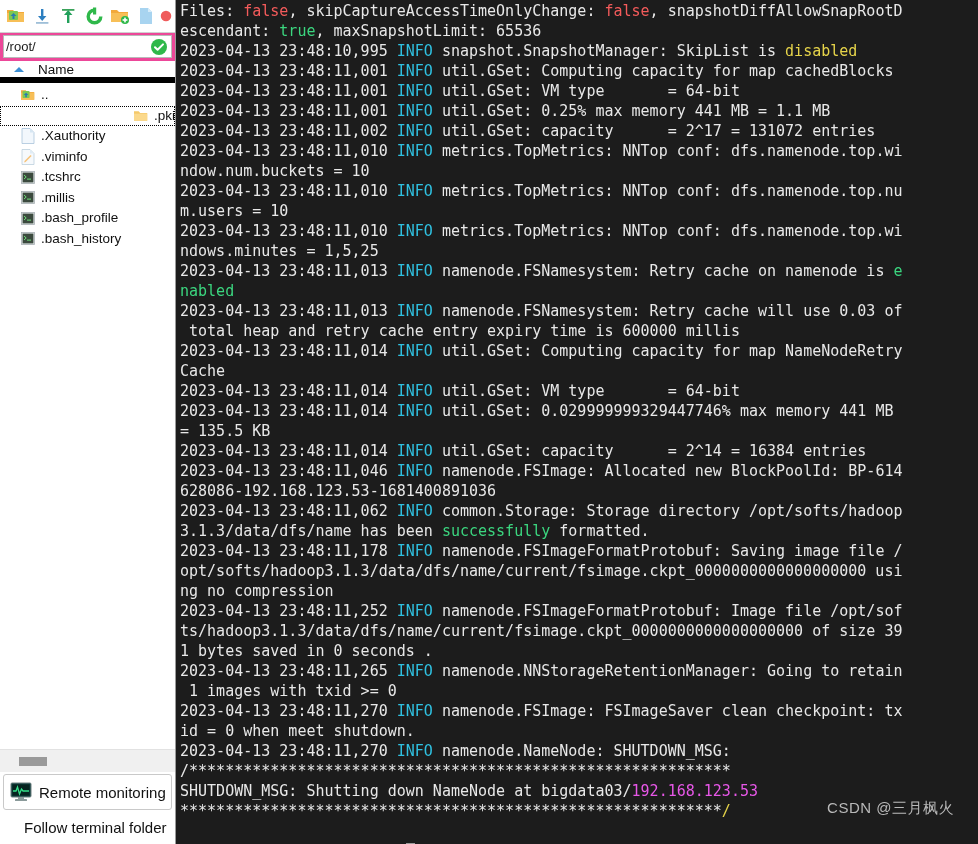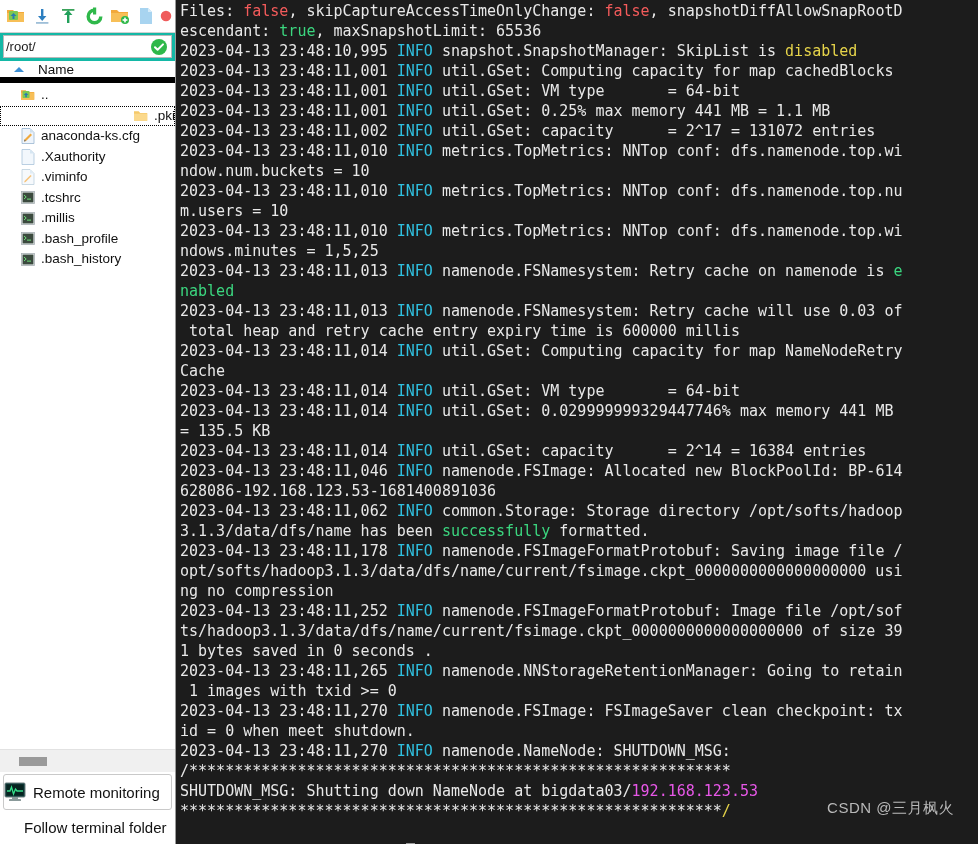--- a/index.html
+++ b/index.html
@@ -44,21 +44,21 @@
     display: flex; align-items: center; justify-content: center;
     flex: 0 0 auto;
     cursor: pointer;
   }
   .tool-btn svg { display:block; }
 
   .pathbar-wrap {
     height: 28px; min-height: 28px;
     padding: 2px 3px 3px 3px;
     box-sizing: border-box;
-    background: #14b8a6;
+    background: #ec4899;
   }
   .pathbar {
     height: 23px;
     border: 1px solid #b9b9b9;
     box-sizing: border-box;
     display: flex;
     align-items: center;
     padding-left: 2px;
     background: #fff;
     position: relative;
@@ -151,20 +151,21 @@
     background: #ffffff;
     padding: 0;
   }
   .remote-monitoring {
     height: 36px;
     margin: 2px 3px 0 3px;
     border: 1px solid #c9c9c9;
     border-radius: 3px;
     display: flex;
     align-items: center;
+    padding-left: 6px;
     box-sizing: border-box;
     background: #fff;
     cursor: pointer;
   }
   .rm-icon { width: 22px; height: 20px; margin-right: 7px; flex:0 0 auto;}
   .rm-label { font-size: 15px; color: #111; }
   .follow-row {
     height: 34px;
     display: flex;
     align-items: center;
@@ -316,31 +317,20 @@
           <span class="file-label">..</span>
         </div>
         <div class="file-row selected">
           <span class="file-icon">
             <svg width="16" height="14" viewBox="0 0 20 18">
               <path d="M1 3h6l2 2h9v10H1z" fill="#f5c96a"></path>
               <path d="M1 6h17v9H1z" fill="#fbd98c"></path>
             </svg>
           </span>
           <span class="file-label">.pki</span>
-        </div>
-        <div class="file-row">
-          <span class="file-icon">
-            <svg width="14" height="16" viewBox="0 0 14 16">
-              <path d="M1 0.5h8l4 4v11H1z" fill="#eef4fb" stroke="#9ab6d0" stroke-width="0.8"></path>
-              <path d="M9 0.5l4 4H9z" fill="#cfe0ef"></path>
-              <path d="M3.5 11.5 L9.5 5.5 L11 7 L5 13 L3 13.5z" fill="#f0a93e"></path>
-              <path d="M3 13.5l0.5-2 1.5 1.5z" fill="#6b6b6b"></path>
-            </svg>
-          </span>
-          <span class="file-label">anaconda-ks.cfg</span>
         </div>
         <div class="file-row">
           <span class="file-icon">
             <svg width="14" height="16" viewBox="0 0 14 16">
               <path d="M1 0.5h8l4 4v11H1z" fill="#f2f7fc" stroke="#a9c4da" stroke-width="0.8"></path>
               <path d="M9 0.5l4 4H9z" fill="#d6e6f2"></path>
             </svg>
           </span>
           <span class="file-label">.Xauthority</span>
         </div>

